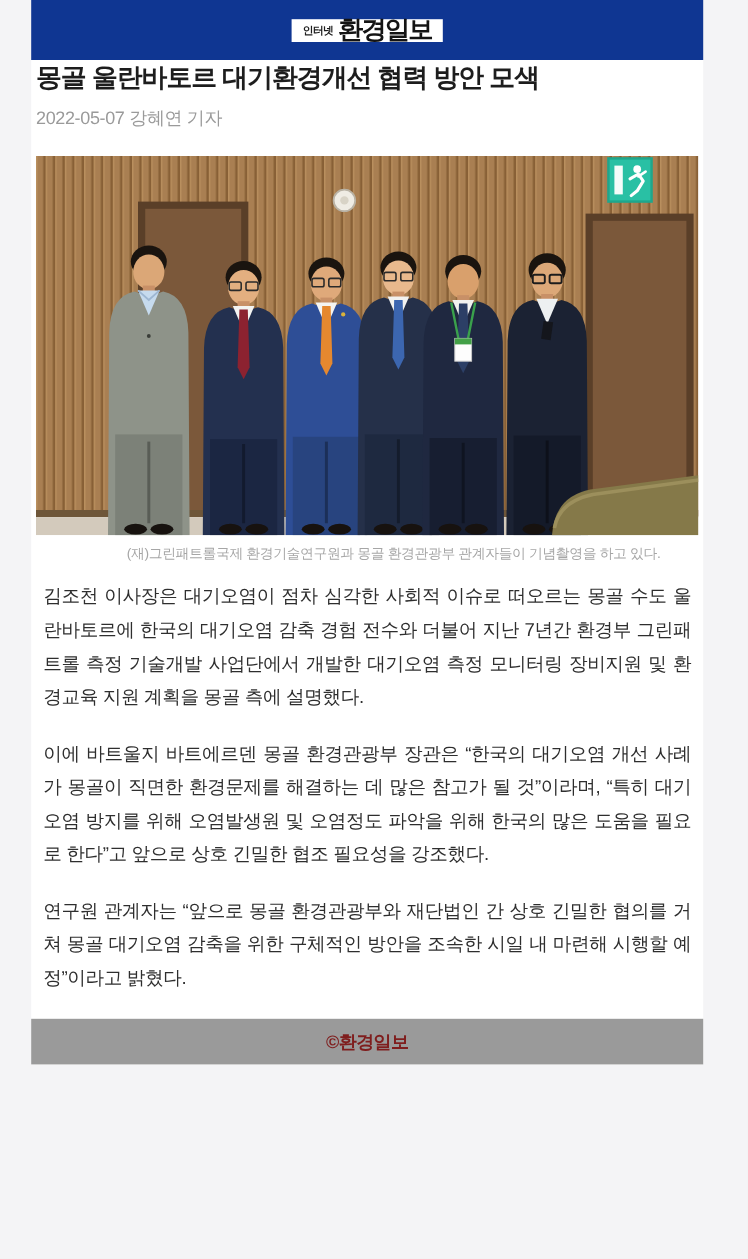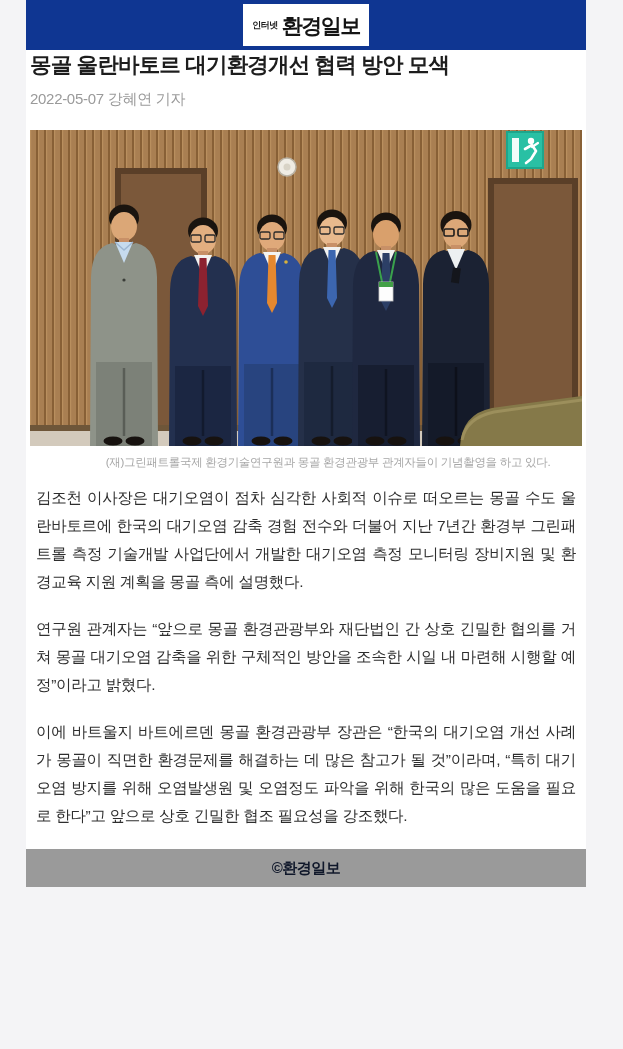--- a/index.html
+++ b/index.html
@@ -21,21 +21,21 @@
     width:560px;
   }
   
   .top-banner {
     height:50px;
     background:#0f3692;
     display:flex; align-items:center; justify-content:center;
   }
   .logo-box {
     background:#ffffff;
-    height:42px;
+    height:19px;
     padding:0 9px;
     display:flex; align-items:center; gap:4px;
     cursor:pointer;
   }
   .logo-prefix {
     font-size:9px; font-weight:bold; color:#1c1c1c;
     letter-spacing:-0.5px; line-height:1;
   }
   .logo-main {
     font-size:21px; font-weight:900; color:#141414;
@@ -75,21 +75,21 @@
     color:#2e2e2e; letter-spacing:-0.3px;
     text-align:justify; word-break:break-all;
   }
   .copyright-bar {
     margin-top:9px;
     height:38px;
     background:#9a9a9a;
     display:flex; align-items:center; justify-content:center;
   }
   .copyright-bar span {
-    color:#0f172a; font-weight:700; font-size:15px; letter-spacing:-0.5px;
+    color:#7f1d1d; font-weight:700; font-size:15px; letter-spacing:-0.5px;
   }
 </style>
 </head>
 <body>
 
 <div class="page">
   <div class="column">
 
     <header class="top-banner">
       <div class="logo-box">
@@ -244,22 +244,22 @@
               <path d="M430,316 Q432,284 462,278 L552,266 L552,316 Z" fill="#857949"></path>
               <path d="M432,310 Q436,288 464,282 L552,270" stroke="#9c8f5c" stroke-width="3" fill="none"></path>
             </g>
           </svg>
         </div>
         <figcaption class="photo-caption">(재)그린패트롤국제 환경기술연구원과 몽골 환경관광부 관계자들이 기념촬영을 하고 있다.</figcaption>
       </figure>
 
       <div class="body-text">
         <p>김조천 이사장은 대기오염이 점차 심각한 사회적 이슈로 떠오르는 몽골 수도 울란바토르에 한국의 대기오염 감축 경험 전수와 더불어 지난 7년간 환경부 그린패트롤 측정 기술개발 사업단에서 개발한 대기오염 측정 모니터링 장비지원 및 환경교육 지원 계획을 몽골 측에 설명했다.</p>
+        <p>이에 바트울지 바트에르덴 몽골 환경관광부 장관은 “한국의 대기오염 개선 사례가 몽골이 직면한 환경문제를 해결하는 데 많은 참고가 될 것”이라며, “특히 대기오염 방지를 위해 오염발생원 및 오염정도 파악을 위해 한국의 많은 도움을 필요로 한다”고 앞으로 상호 긴밀한 협조 필요성을 강조했다.</p>
         <p>연구원 관계자는 “앞으로 몽골 환경관광부와 재단법인 간 상호 긴밀한 협의를 거쳐 몽골 대기오염 감축을 위한 구체적인 방안을 조속한 시일 내 마련해 시행할 예정”이라고 밝혔다.</p>
-        <p>이에 바트울지 바트에르덴 몽골 환경관광부 장관은 “한국의 대기오염 개선 사례가 몽골이 직면한 환경문제를 해결하는 데 많은 참고가 될 것”이라며, “특히 대기오염 방지를 위해 오염발생원 및 오염정도 파악을 위해 한국의 많은 도움을 필요로 한다”고 앞으로 상호 긴밀한 협조 필요성을 강조했다.</p>
       </div>
 
       <footer class="copyright-bar">
         <span>©환경일보</span>
       </footer>
 
     </main>
   </div>
 </div>
 

